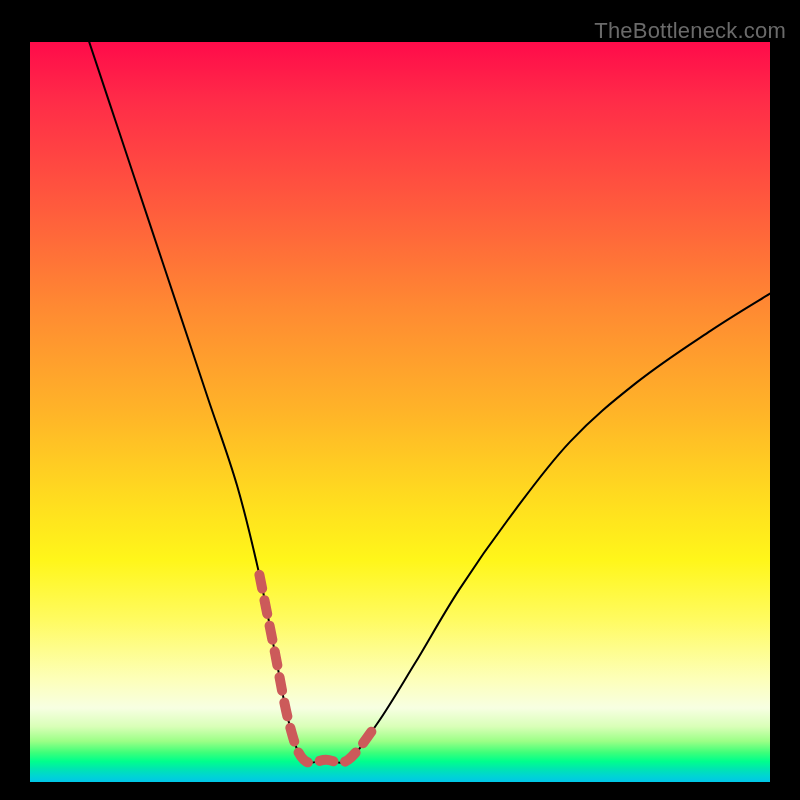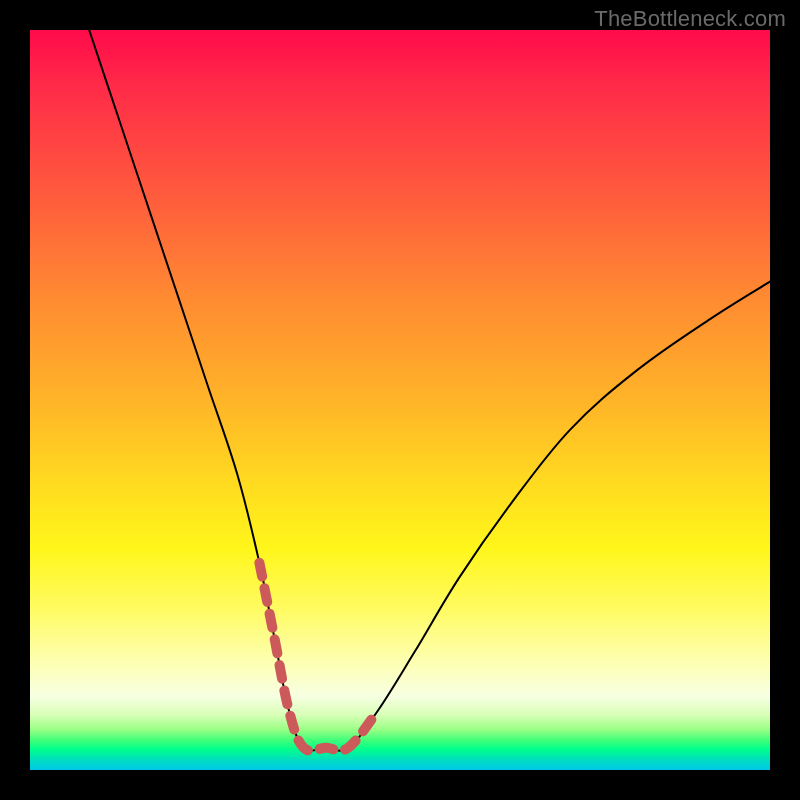--- a/index.html
+++ b/index.html
@@ -8,20 +8,21 @@
     width: 800px;
     height: 800px;
     background: #000;
     font-family: Arial, Helvetica, sans-serif;
     overflow: hidden;
   }
   #stage {
     position: relative;
     width: 800px;
     height: 592px;
+    margin-top: 12px;
   }
   #plot-area {
     position: absolute;
     left: 30px;
     top: 30px;
     width: 740px;
     height: 740px;
     overflow: hidden;
   }
   #gradient-bg {

